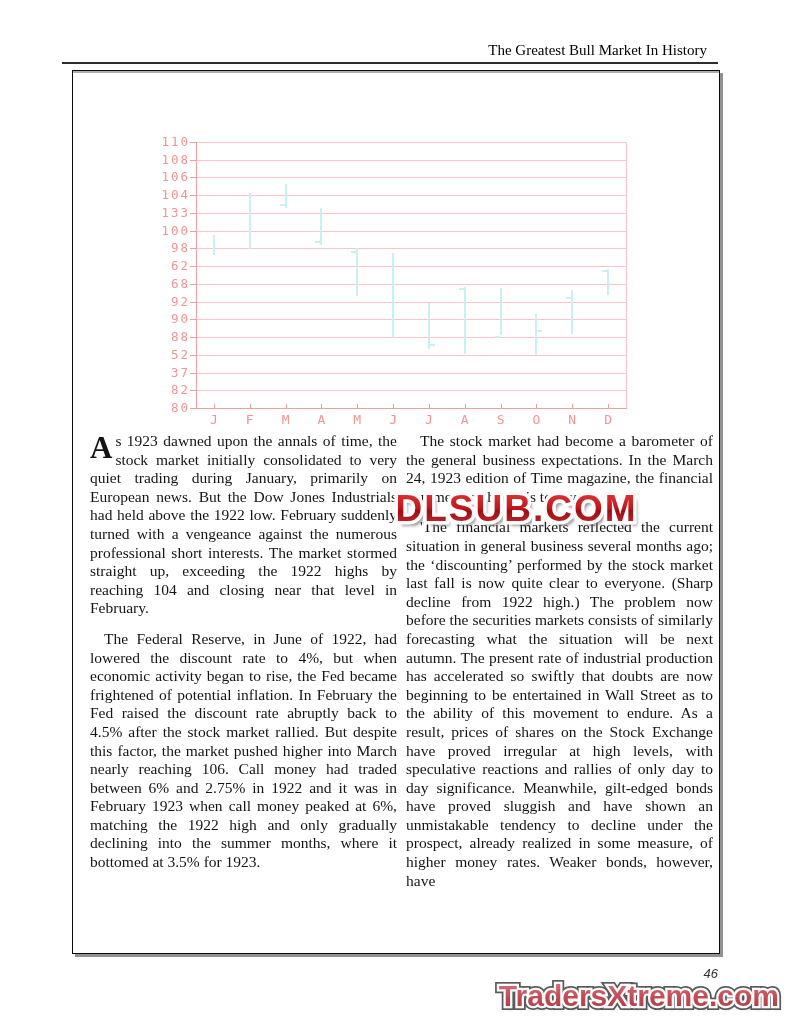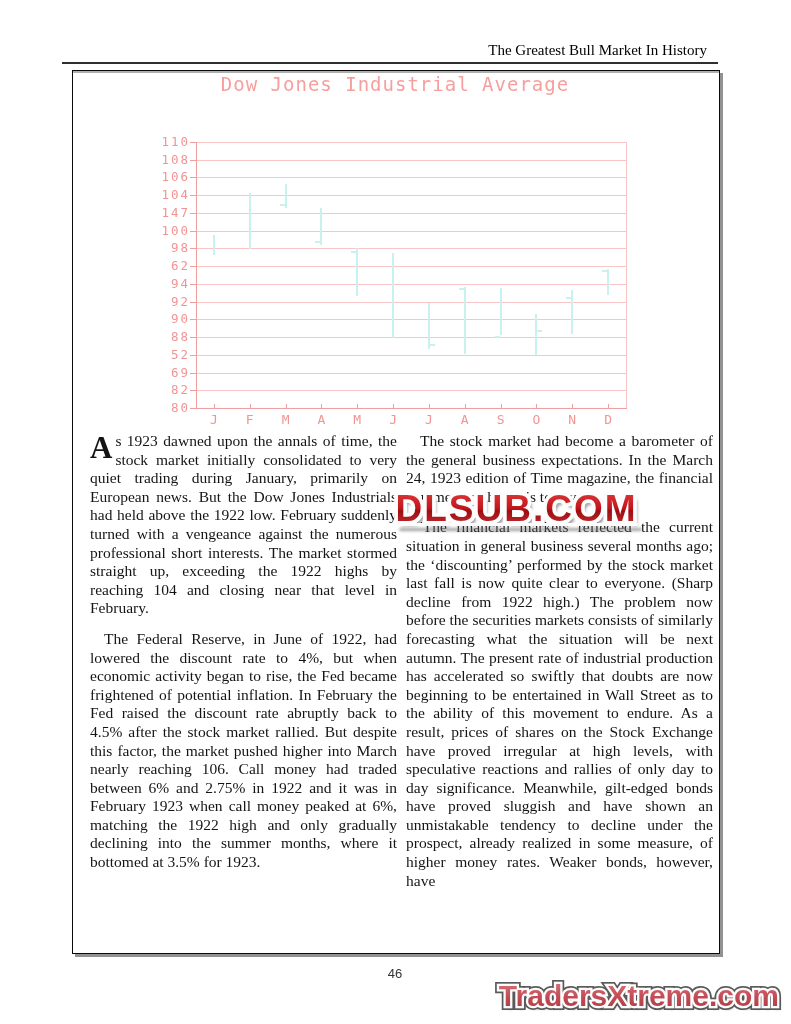--- a/index.html
+++ b/index.html
@@ -37,86 +37,85 @@
   .col-right{left:406px;}
   .col p{margin:0 0 12px 0;}
   .col p.indent{text-indent:14px;}
   .dropcap{float:left;font-size:31px;line-height:27px;font-weight:bold;
     padding:2px 3px 0 0;}
 
   
   .watermark{position:absolute;left:50%;top:488px;transform:translateX(-50%);
     height:46px;white-space:nowrap;font-family:"Liberation Sans",sans-serif;
     font-weight:bold;font-size:37px;letter-spacing:2px;}
-  .watermark .layer{position:absolute;left:0;top:0;white-space:nowrap;text-decoration:underline;}
+  .watermark .layer{position:absolute;left:0;top:0;white-space:nowrap;}
   .wm-back{color:#fff;-webkit-text-stroke:7px #fdfdfd;
     text-shadow:4px 5px 3px rgba(110,110,110,.65);}
   .wm-front{background:linear-gradient(180deg,#e24040 0%,#c3161c 48%,#9c0e13 55%,#d23434 100%);
     -webkit-background-clip:text;background-clip:text;color:transparent;}
 
   
-  .page-number{position:absolute;left:72px;top:966px;width:646px;text-align:center;
-    font-family:"Liberation Sans",sans-serif;font-size:13px;color:#333;}
+  .page-number{position:absolute;left:72px;top:966px;width:646px;text-align:right;
+    font-family:"Liberation Sans",sans-serif;font-size:13px;color:#333;font-style:italic;}
   .footer-logo{position:absolute;right:12px;top:979px;height:38px;white-space:nowrap;
     font-family:"Liberation Sans",sans-serif;font-weight:bold;font-size:30px;letter-spacing:0px;}
   .footer-logo .layer{position:absolute;right:0;top:0;white-space:nowrap;}
   .fl-outline{color:#5a5a5a;-webkit-text-stroke:8px #5a5a5a;
     text-shadow:2px 3px 3px rgba(80,80,80,.6);}
   .fl-white{color:#fff;-webkit-text-stroke:4.5px #fdfdfd;}
   .fl-front{background:linear-gradient(180deg,#d87a80 0%,#c24a54 55%,#a93941 100%);
     -webkit-background-clip:text;background-clip:text;color:transparent;}
 </style>
 </head>
 <body>
 
 <div class="page" id="page">
 
   <div class="tagline">The Greatest Bull Market In History</div>
   <div class="header-rule"></div>
 
   <div class="content-box"></div>
 
-  <div class="chart-title">Dow Jones Industrial Average</div>
   <div id="chart-layer">
       <div class="chart-el" style="left: 196px; top: 408px; width: 430px; height: 1px; background: rgb(238, 160, 160);"></div>
       <div class="chart-el" style="left: 190px; top: 408px; width: 6px; height: 1px; background: rgb(238, 160, 160);"></div>
       <div class="y-label" style="left: 144px; top: 400px; position: absolute;">80</div>
       <div class="chart-el" style="left: 196px; top: 390.267px; width: 430px; height: 1px; background: rgb(248, 198, 198);"></div>
       <div class="chart-el" style="left: 190px; top: 390.267px; width: 6px; height: 1px; background: rgb(238, 160, 160);"></div>
       <div class="y-label" style="left: 144px; top: 382.267px; position: absolute;">82</div>
       <div class="chart-el" style="left: 196px; top: 372.533px; width: 430px; height: 1px; background: rgb(248, 198, 198);"></div>
       <div class="chart-el" style="left: 190px; top: 372.533px; width: 6px; height: 1px; background: rgb(238, 160, 160);"></div>
-      <div class="y-label" style="left: 144px; top: 364.533px; position: absolute;">69</div>
+      <div class="y-label" style="left: 144px; top: 364.533px; position: absolute;">37</div>
       <div class="chart-el" style="left: 196px; top: 354.8px; width: 430px; height: 1px; background: rgb(248, 198, 198);"></div>
       <div class="chart-el" style="left: 190px; top: 354.8px; width: 6px; height: 1px; background: rgb(238, 160, 160);"></div>
       <div class="y-label" style="left: 144px; top: 346.8px; position: absolute;">52</div>
       <div class="chart-el" style="left: 196px; top: 337.067px; width: 430px; height: 1px; background: rgb(248, 198, 198);"></div>
       <div class="chart-el" style="left: 190px; top: 337.067px; width: 6px; height: 1px; background: rgb(238, 160, 160);"></div>
       <div class="y-label" style="left: 144px; top: 329.067px; position: absolute; text-align: right;">88</div>
       <div class="chart-el" style="left: 196px; top: 319.333px; width: 430px; height: 1px; background: rgb(248, 198, 198);"></div>
       <div class="chart-el" style="left: 190px; top: 319.333px; width: 6px; height: 1px; background: rgb(238, 160, 160);"></div>
       <div class="y-label" style="left: 144px; top: 311.333px; position: absolute;">90</div>
       <div class="chart-el" style="left: 196px; top: 301.6px; width: 430px; height: 1px; background: rgb(248, 198, 198);"></div>
       <div class="chart-el" style="left: 190px; top: 301.6px; width: 6px; height: 1px; background: rgb(238, 160, 160);"></div>
       <div class="y-label" style="left: 144px; top: 293.6px; position: absolute;">92</div>
       <div class="chart-el" style="left: 196px; top: 283.867px; width: 430px; height: 1px; background: rgb(248, 198, 198);"></div>
       <div class="chart-el" style="left: 190px; top: 283.867px; width: 6px; height: 1px; background: rgb(238, 160, 160);"></div>
-      <div class="y-label" style="left: 144px; top: 275.867px; position: absolute;">94</div>
+      <div class="y-label" style="left: 144px; top: 275.867px; position: absolute;">68</div>
       <div class="chart-el" style="left: 196px; top: 266.133px; width: 430px; height: 1px; background: rgb(248, 198, 198);"></div>
       <div class="chart-el" style="left: 190px; top: 266.133px; width: 6px; height: 1px; background: rgb(238, 160, 160);"></div>
       <div class="y-label" style="left: 144px; top: 258.133px; position: absolute;">62</div>
       <div class="chart-el" style="left: 196px; top: 248.4px; width: 430px; height: 1px; background: rgb(248, 198, 198);"></div>
       <div class="chart-el" style="left: 190px; top: 248.4px; width: 6px; height: 1px; background: rgb(238, 160, 160);"></div>
       <div class="y-label" style="left: 144px; top: 240.4px; position: absolute;">98</div>
       <div class="chart-el" style="left: 196px; top: 230.667px; width: 430px; height: 1px; background: rgb(248, 198, 198);"></div>
       <div class="chart-el" style="left: 190px; top: 230.667px; width: 6px; height: 1px; background: rgb(238, 160, 160);"></div>
       <div class="y-label" style="left: 144px; top: 222.667px; position: absolute;">100</div>
       <div class="chart-el" style="left: 196px; top: 212.933px; width: 430px; height: 1px; background: rgb(248, 198, 198);"></div>
       <div class="chart-el" style="left: 190px; top: 212.933px; width: 6px; height: 1px; background: rgb(238, 160, 160);"></div>
-      <div class="y-label" style="left: 144px; top: 204.933px; position: absolute;">147</div>
+      <div class="y-label" style="left: 144px; top: 204.933px; position: absolute;">133</div>
       <div class="chart-el" style="left: 196px; top: 195.2px; width: 430px; height: 1px; background: rgb(248, 198, 198);"></div>
       <div class="chart-el" style="left: 190px; top: 195.2px; width: 6px; height: 1px; background: rgb(238, 160, 160);"></div>
       <div class="y-label" style="left: 144px; top: 187.2px; position: absolute;">104</div>
       <div class="chart-el" style="left: 196px; top: 177.467px; width: 430px; height: 1px; background: rgb(248, 198, 198);"></div>
       <div class="chart-el" style="left: 190px; top: 177.467px; width: 6px; height: 1px; background: rgb(238, 160, 160);"></div>
       <div class="y-label" style="left: 144px; top: 169.467px; position: absolute;">106</div>
       <div class="chart-el" style="left: 196px; top: 159.733px; width: 430px; height: 1px; background: rgb(248, 198, 198);"></div>
       <div class="chart-el" style="left: 190px; top: 159.733px; width: 6px; height: 1px; background: rgb(238, 160, 160);"></div>
       <div class="y-label" style="left: 144px; top: 151.733px; position: absolute;">108</div>
       <div class="chart-el" style="left: 196px; top: 142px; width: 430px; height: 1px; background: rgb(248, 198, 198);"></div>

